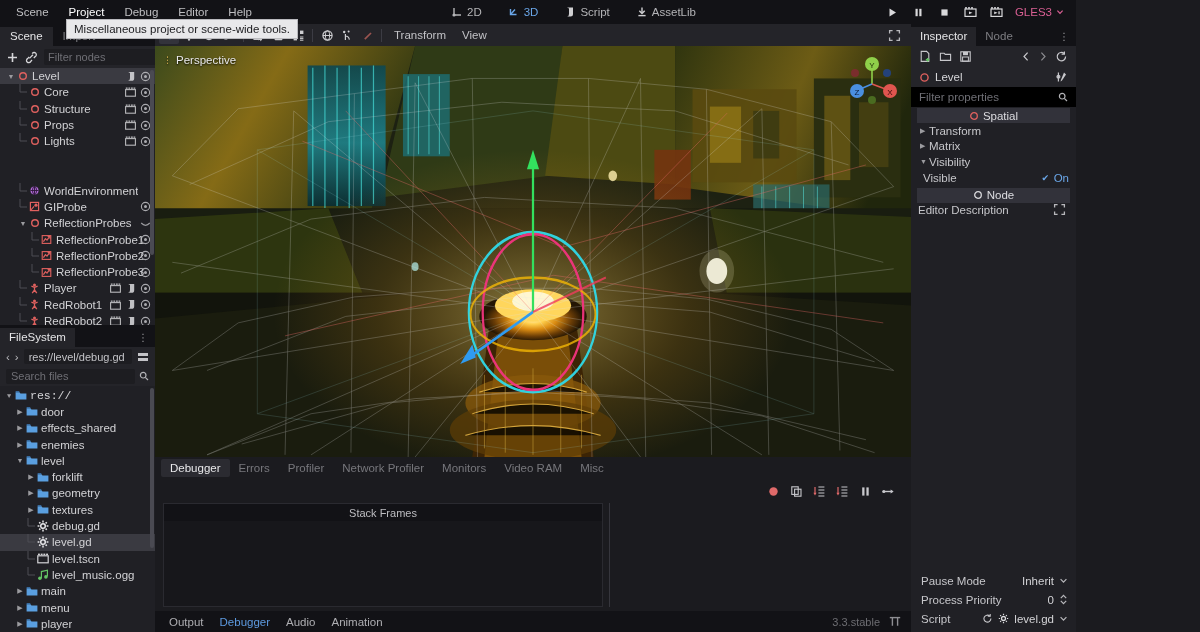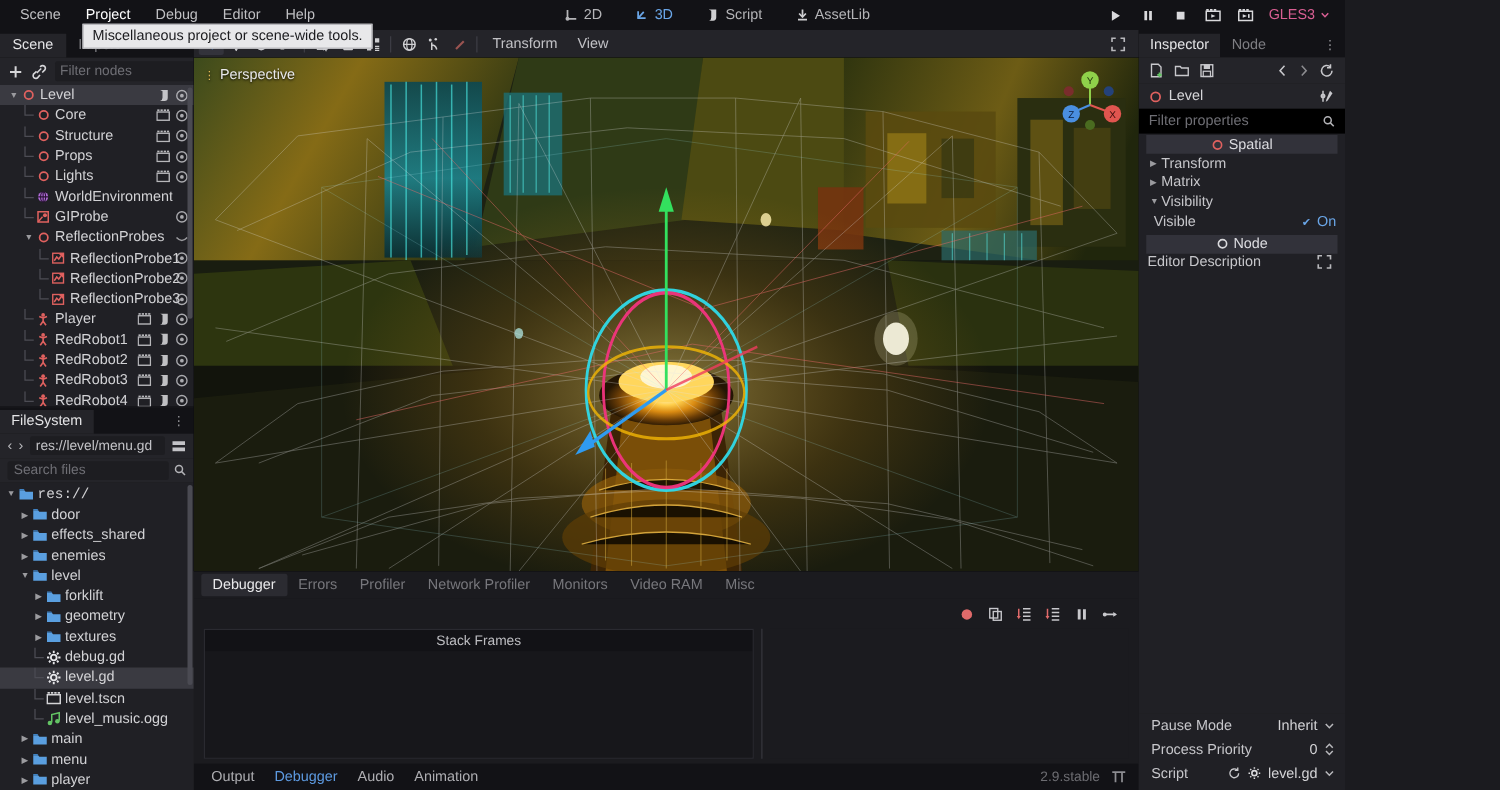--- a/index.html
+++ b/index.html
@@ -414,21 +414,21 @@
                 </svg>
               </span>
               <span class="badge">
                 <svg width="11" height="11" viewBox="0 0 11 11">
                   <circle cx="5.5" cy="5.5" r="4.1" fill="none" stroke="#c2c2c6" stroke-width="1.1"></circle>
                   <circle cx="5.5" cy="5.5" r="1.5" fill="#c2c2c6"></circle>
                 </svg>
               </span>
             </span>
           </div>
-          <div class="trow" style="padding-left: 18px;">
+          <div class="trow" style="padding-left: 18px; margin-top: 33px;">
             <span class="arrow">
               <svg width="9" height="16" viewBox="0 0 9 16">
                 <path d="M1 0 V8 H8" stroke="#4c4c54" stroke-width="1" fill="none"></path>
               </svg>
             </span>
             <span class="nicon">
               <svg width="11" height="11" viewBox="0 0 11 11">
                 <circle cx="5.5" cy="5.5" r="4" fill="#b06bd6"></circle>
                 <path d="M1.5 5.5 H9.5 M5.5 1.5 V9.5" stroke="#2a1436" stroke-width=".9"></path>
                 <ellipse cx="5.5" cy="5.5" rx="2" ry="4" fill="none" stroke="#2a1436" stroke-width=".9"></ellipse>
@@ -731,21 +731,21 @@
       <div class="sep-h"></div>
 
       <div class="fsdock">
         <div class="fs-tabrow">
           <div class="fs-tab"><span>FileSystem</span></div>
           <div class="fs-dots">⋮</div>
         </div>
         <div class="fs-path">
           <span style="color:#b9b9bd">‹</span>
           <span style="color:#b9b9bd">›</span>
-          <div class="pbox">res://level/menu.gd</div>
+          <div class="pbox">res://level/debug.gd</div>
           <span>
             <svg width="12" height="12" viewBox="0 0 12 12">
                 <rect x="1" y="2" width="10" height="3" fill="#c3c3c7"></rect>
                 <rect x="1" y="7" width="10" height="3" fill="#c3c3c7"></rect>
               </svg>
           </span>
         </div>
         <div class="fs-search">
           <div class="sbox">Search files</div>
           <span>
@@ -1234,21 +1234,21 @@
           <div class="detail-pane"></div>
         </div>
       </div>
 
       <div class="statusbar" id="sb-tabs">
           <div class="sb-tab">Output</div>
           <div class="sb-tab active">Debugger</div>
           <div class="sb-tab">Audio</div>
           <div class="sb-tab">Animation</div>
           <div class="sb-right">
-            <span>2.9.stable</span>
+            <span>3.3.stable</span>
             <span>
               <svg width="12" height="11" viewBox="0 0 12 11">
                 <path d="M0.8 1.6 H11.2" stroke="#8d8d92" stroke-width="1.4"></path>
                 <path d="M3.4 1.6 V9.8 M8.6 1.6 V9.8" stroke="#8d8d92" stroke-width="1.4"></path>
               </svg>
             </span>
           </div>
         </div>
     </div>
 

